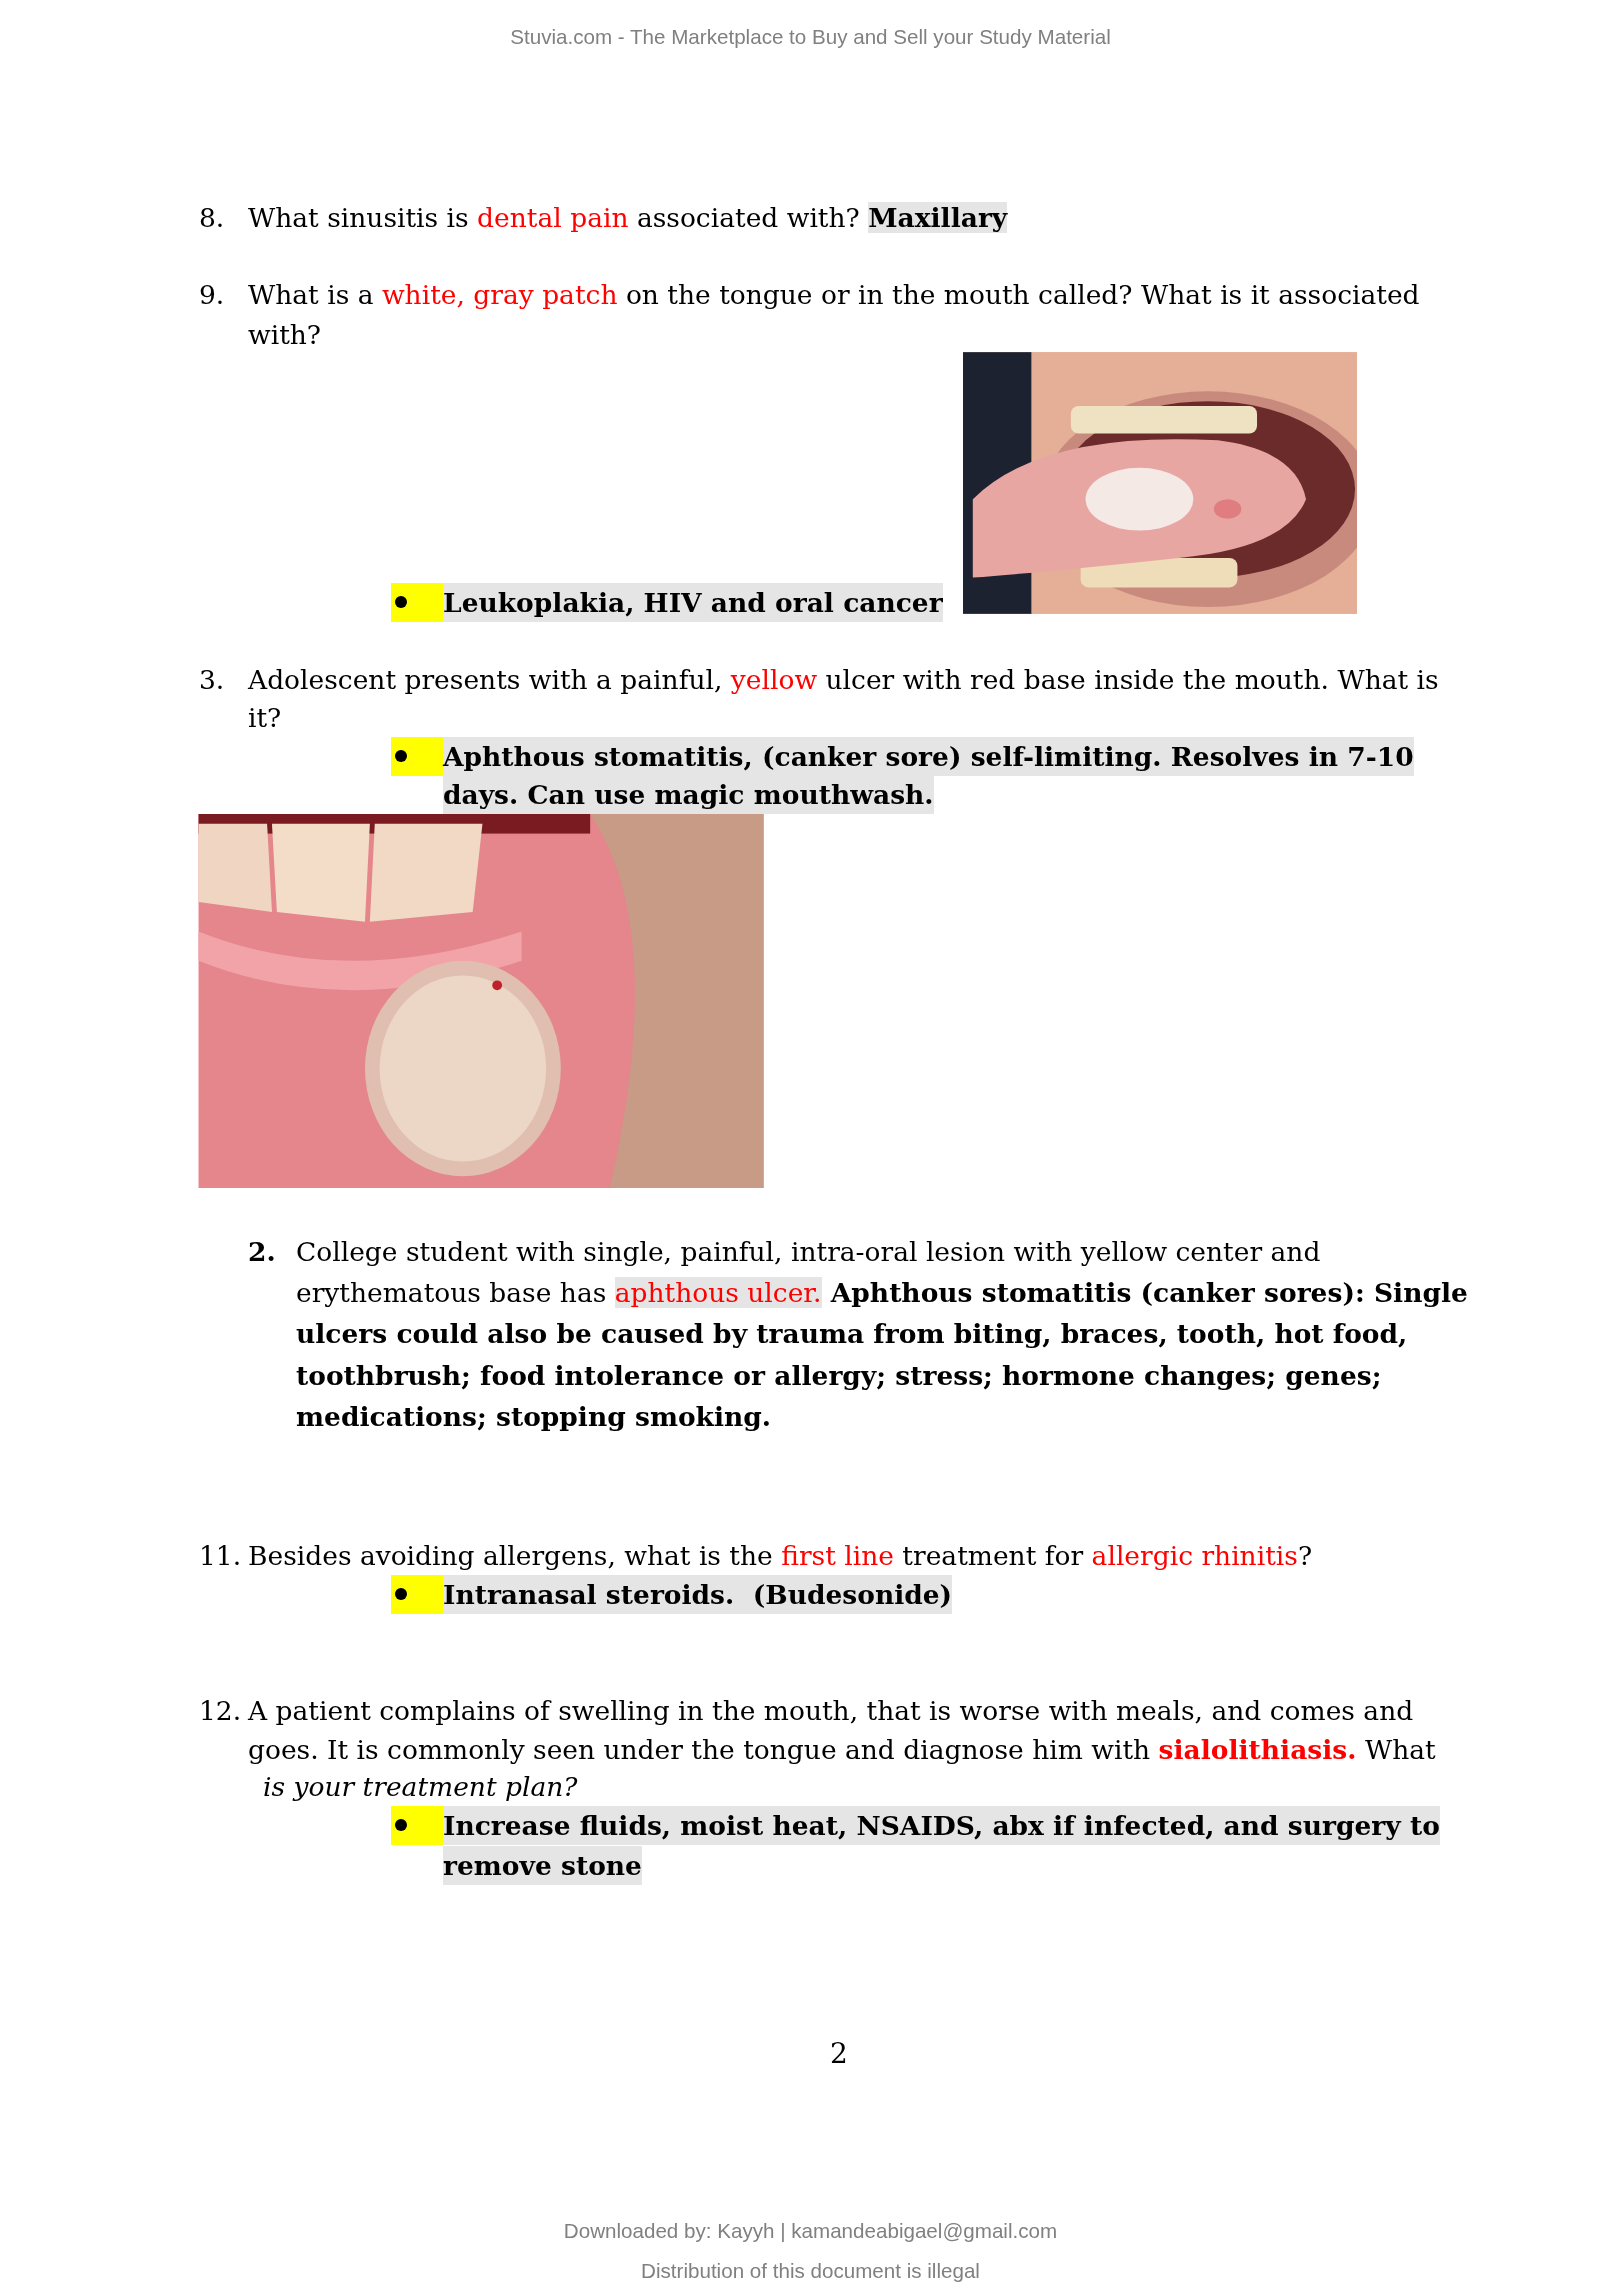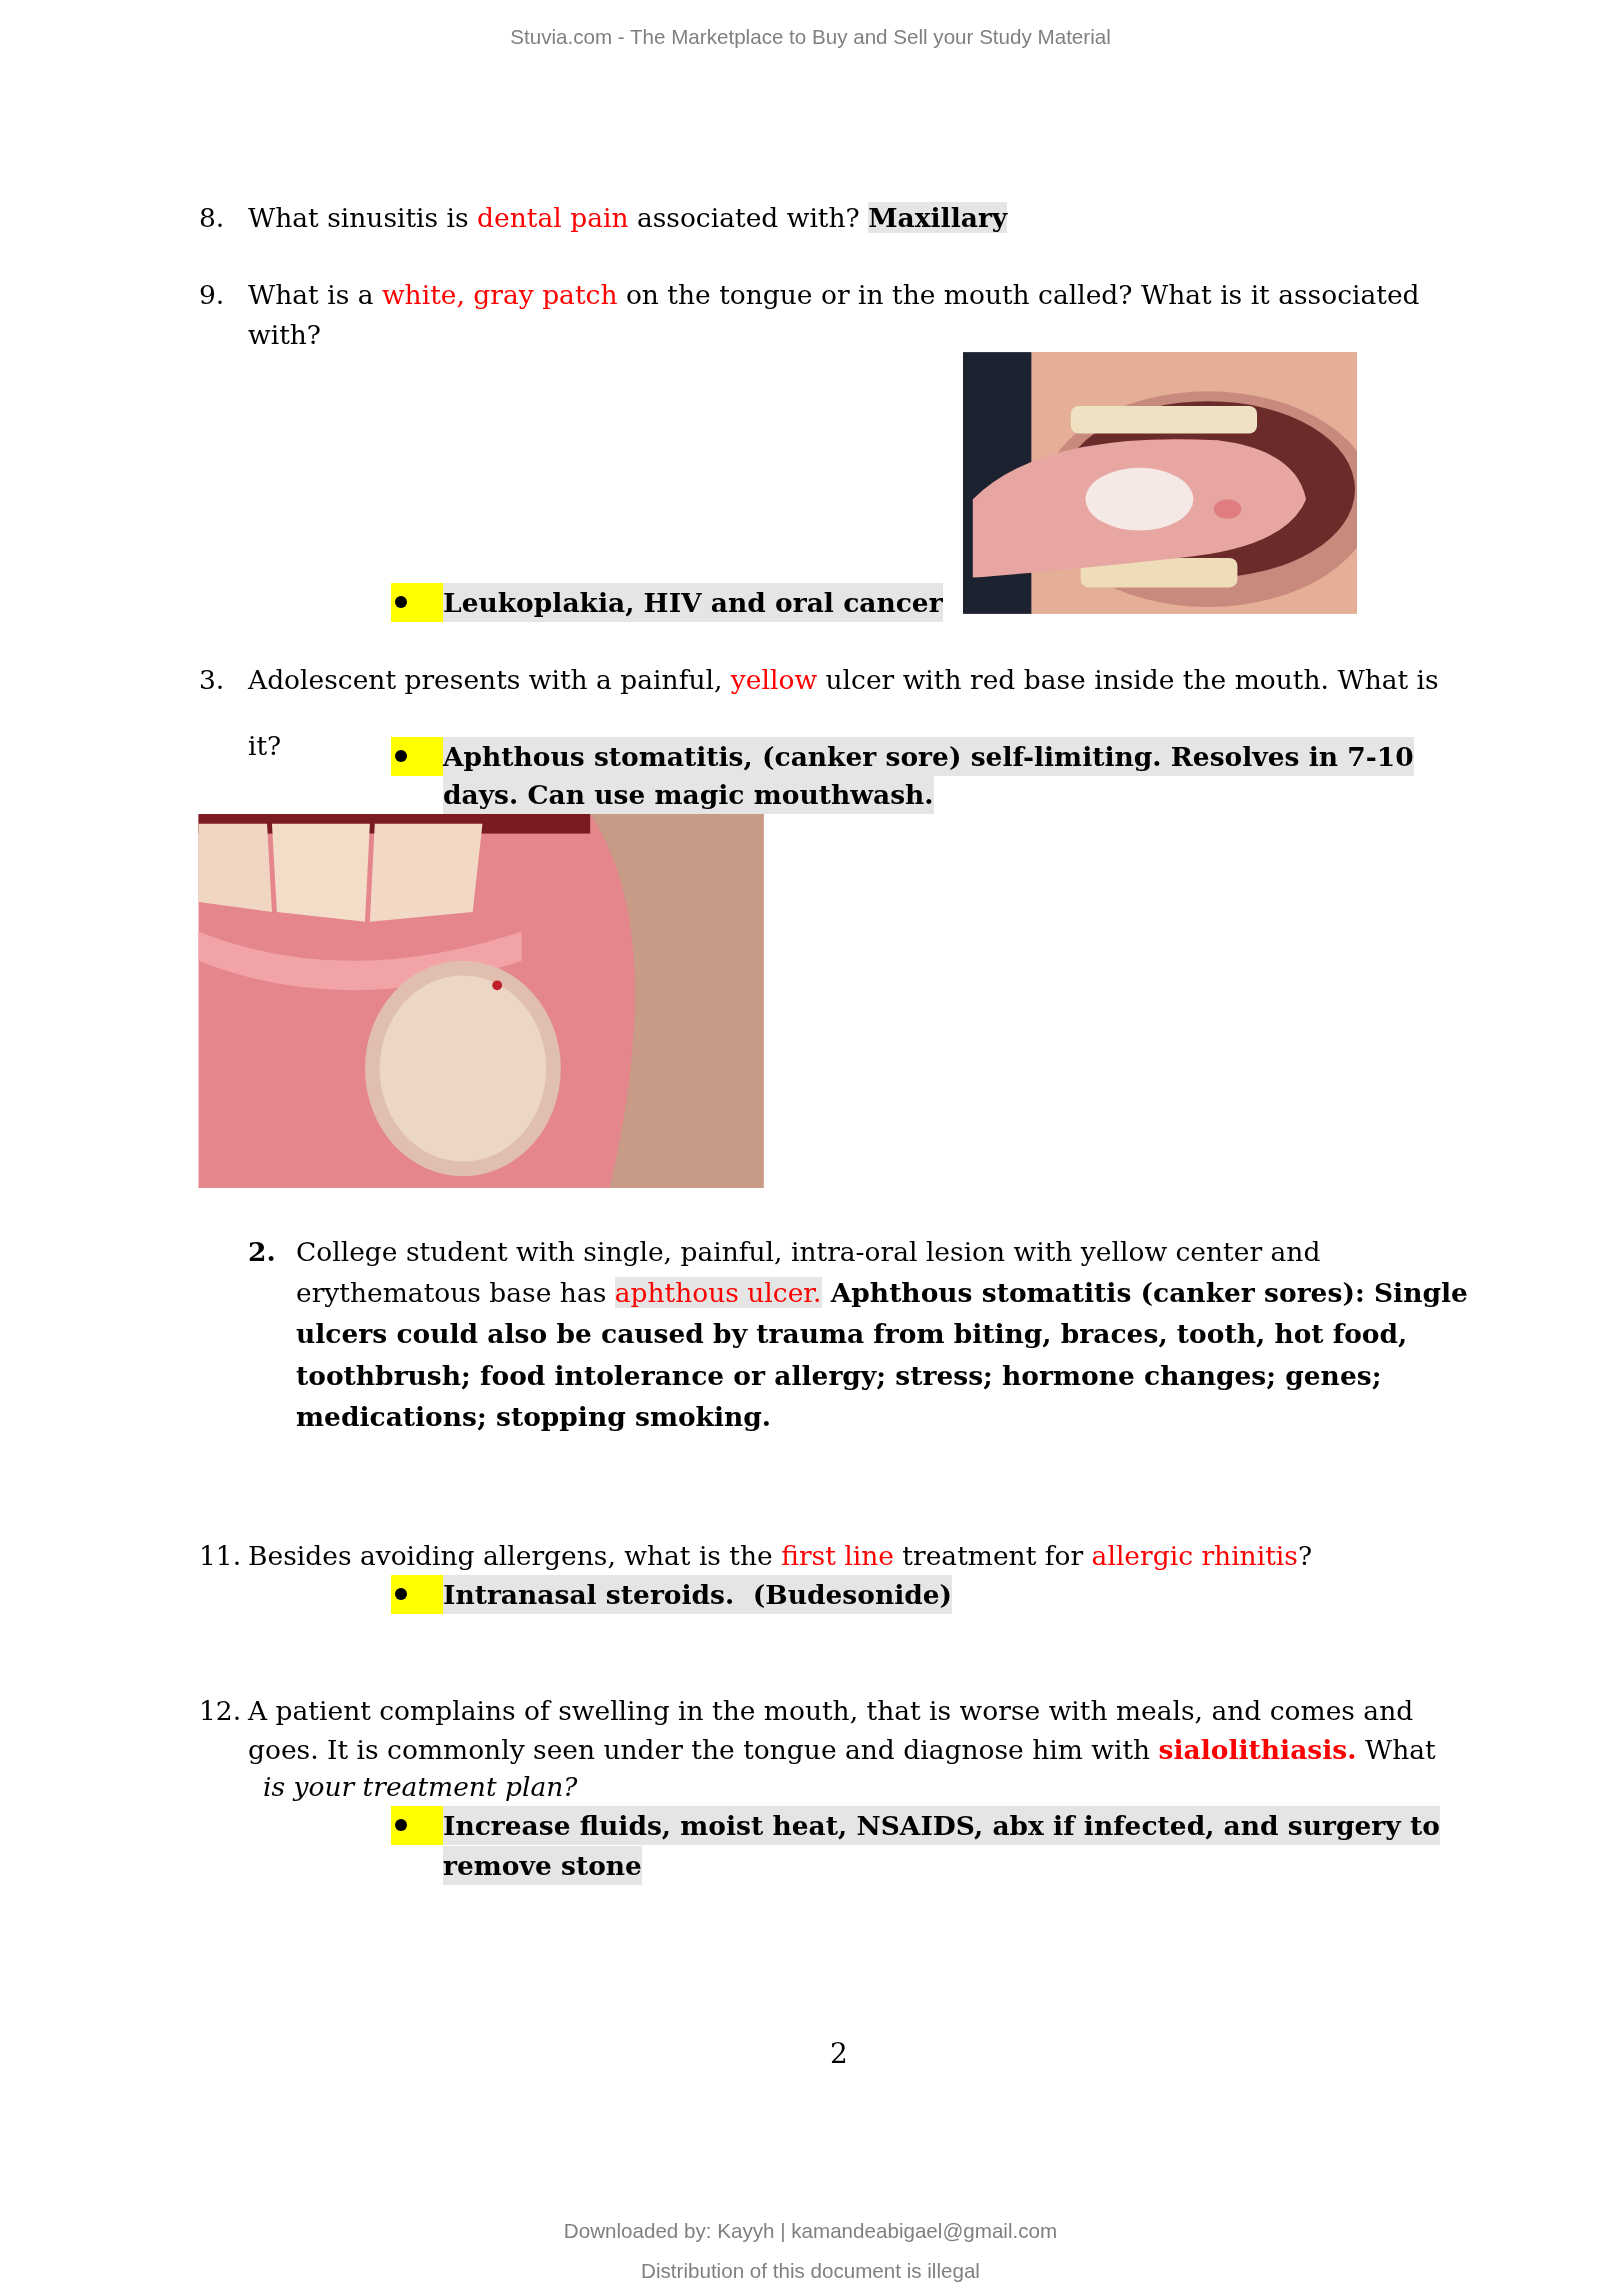--- a/index.html
+++ b/index.html
@@ -51,21 +51,21 @@
   </svg>
 </div>
 
 <div class="bul" style="left:391px; top:583px;"><span></span></div>
 <div class="ln b hl" style="left:443px; top:583px;">Leukoplakia, HIV and oral cancer</div>
 
 <div class="num" style="left:199px; top:660px;">3.</div>
 <div class="ln" style="left:248px; top:660px;">
   <span>Adolescent presents with a painful, </span><span class="red">yellow</span><span> ulcer with red base inside the mouth. What is</span>
 </div>
-<div class="ln" style="left:248px; top:726px;text-align:center;">it?</div>
+<div class="ln" style="left:248px; top:698px;text-align:center;">it?</div>
 
 <div class="bul" style="left:391px; top:737px;"><span></span></div>
 <div class="ln b hl" style="left:443px; top:737px;">Aphthous stomatitis, (canker sore) self-limiting. Resolves in 7-10</div>
 <div class="ln b hl" style="left:443px; top:775px;">days. Can use magic mouthwash.</div>
 
 <div class="img" style="left:198px; top:814px; width:566px; height:374px;">
   <svg width="566" height="374" viewBox="0 0 577 382">
     <rect width="577" height="382" fill="#e5858c"></rect>
     <rect x="460" y="0" width="117" height="382" fill="#c9a08a"></rect>
     <path d="M400 0 Q480 120 420 382 L577 382 L577 0 Z" fill="#c79b86"></path>

